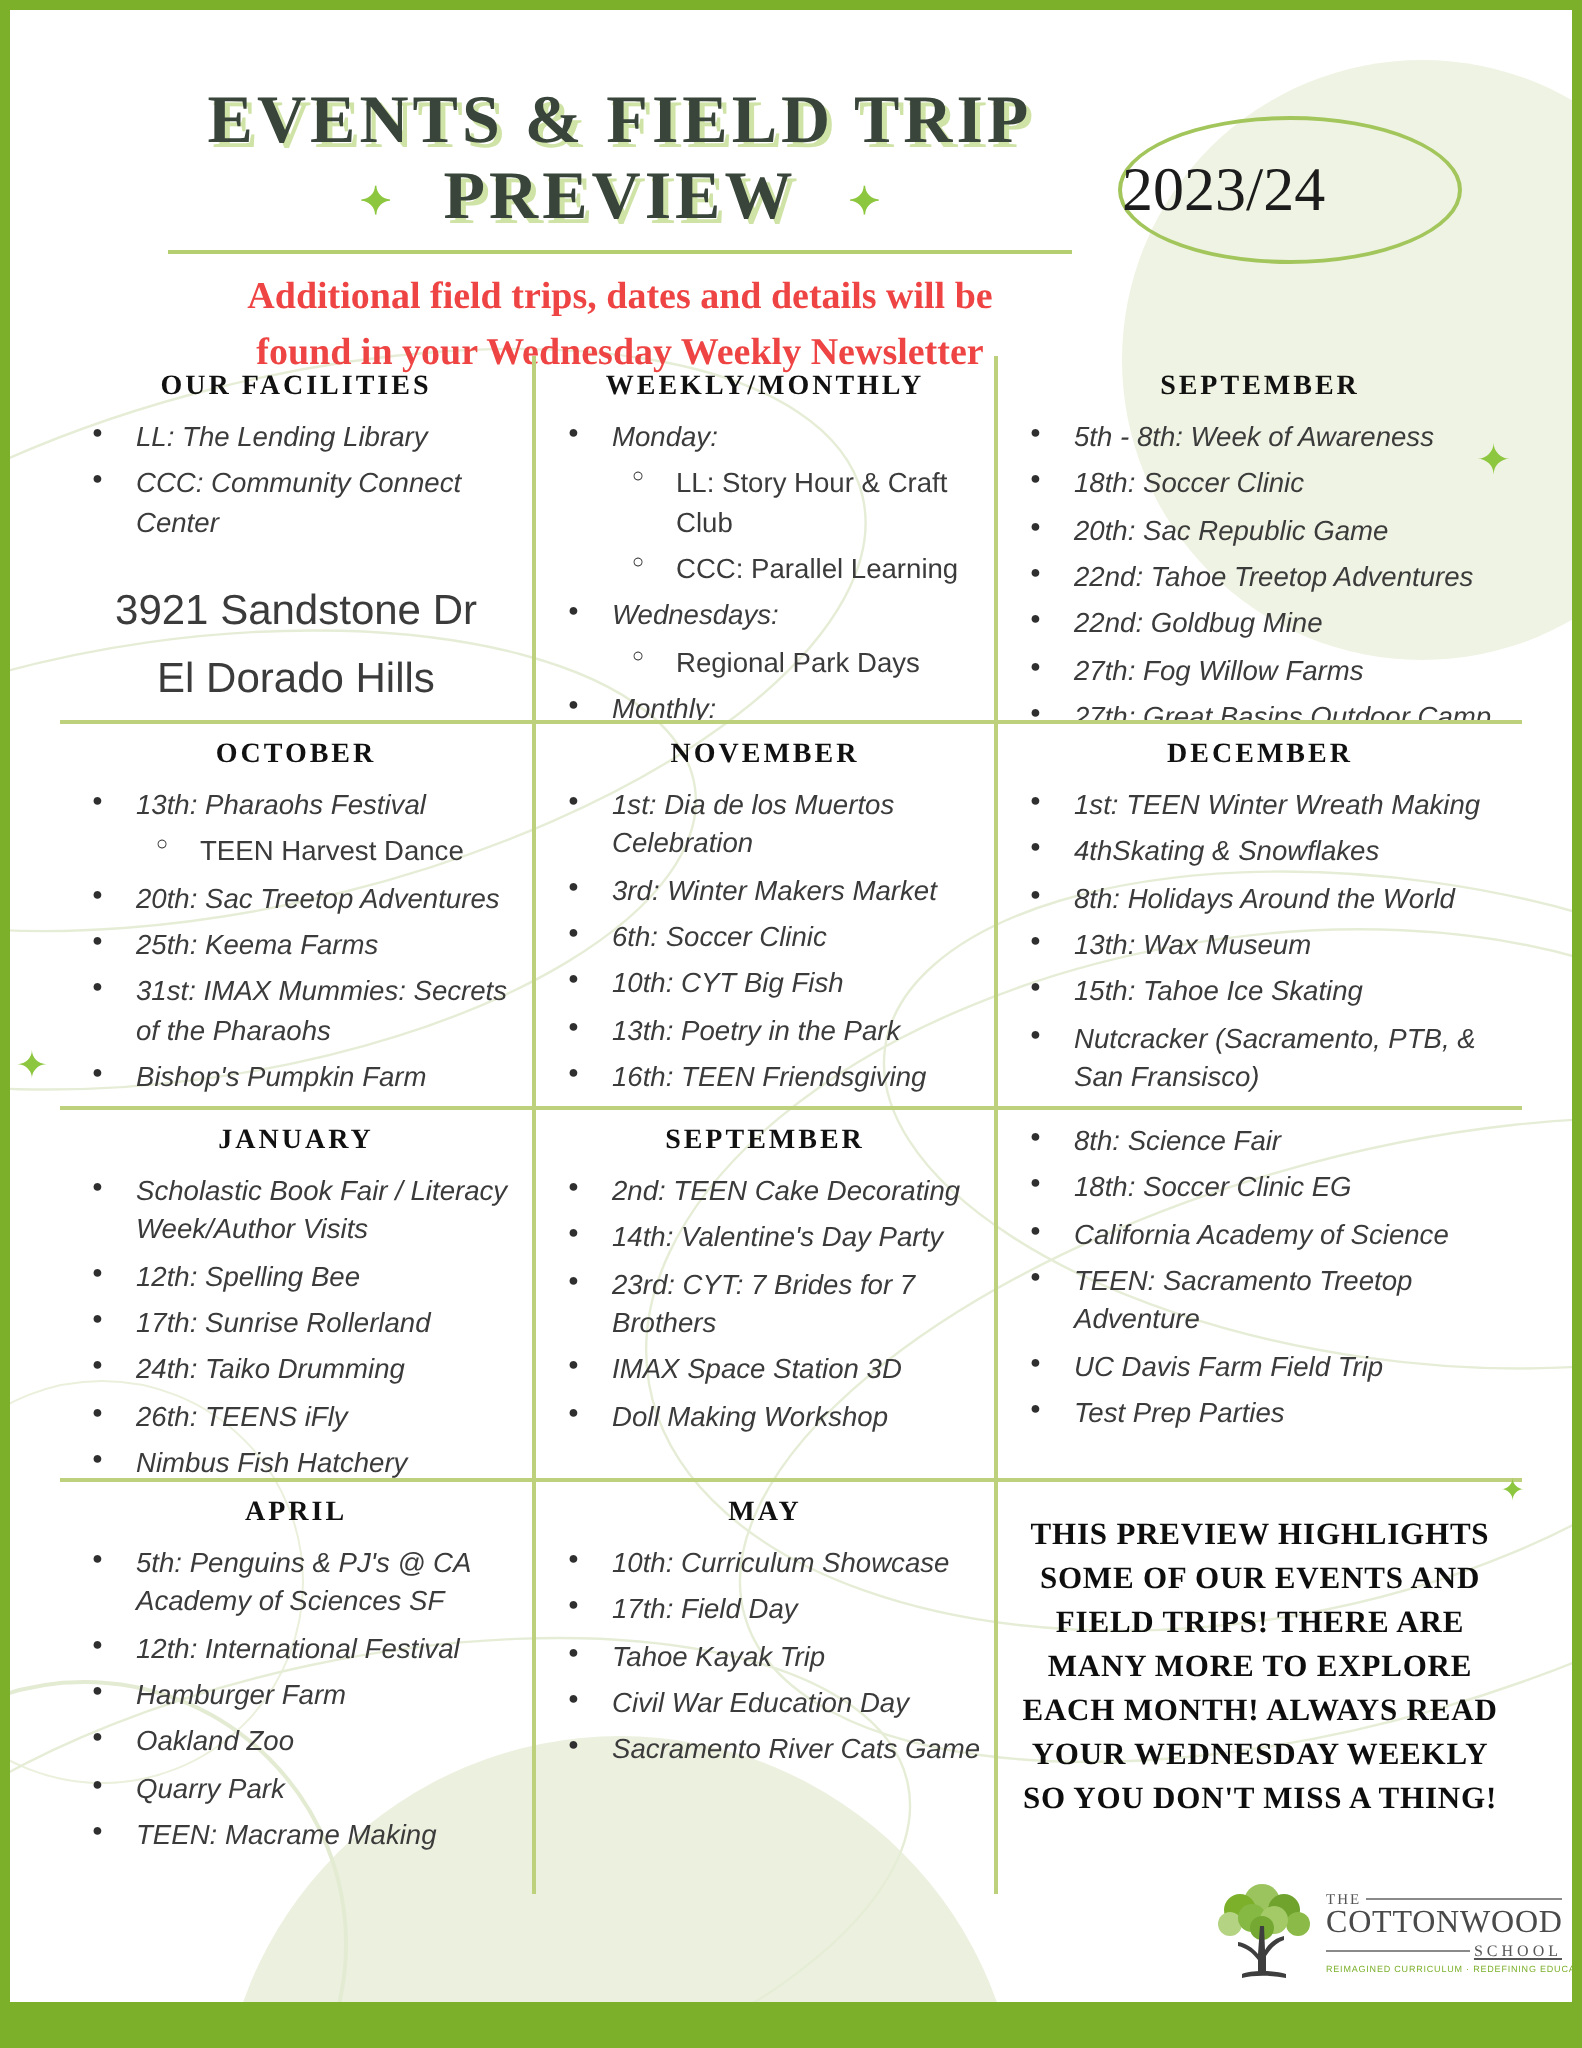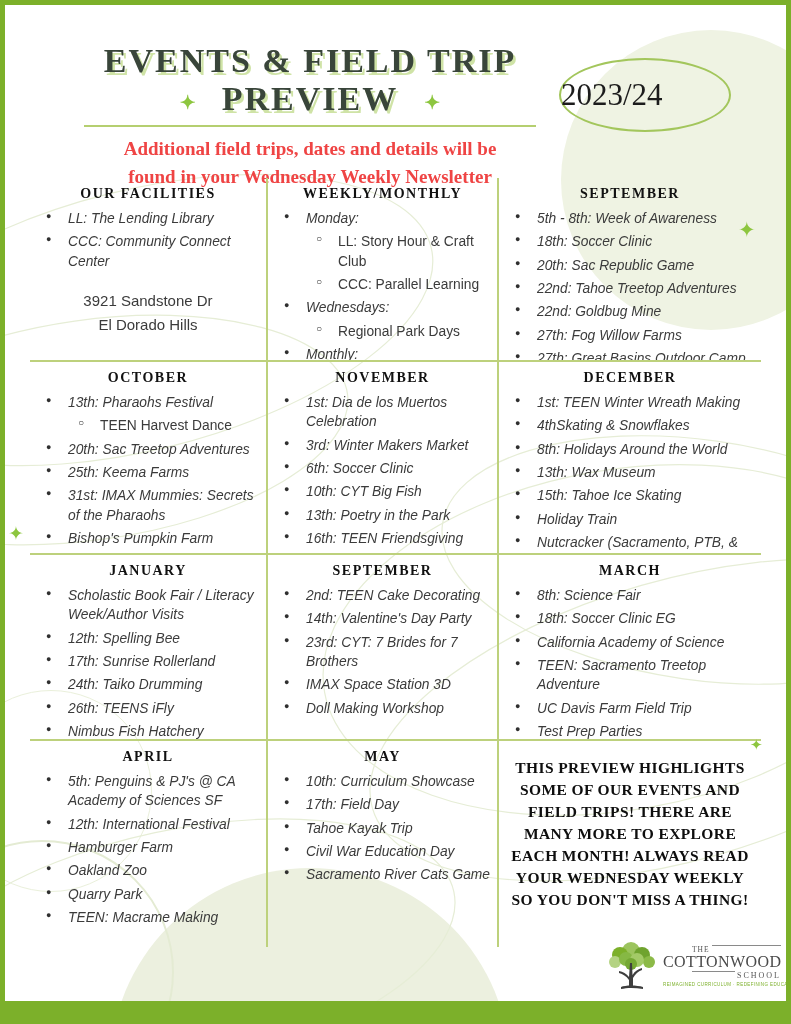--- a/index.html
+++ b/index.html
@@ -66,39 +66,39 @@
   }
   ul.items li.top{padding-left:32px;font-style:italic;}
   ul.items li.top::before{
     content:"●";position:absolute;left:10px;top:1px;font-size:9px;color:#2f2f2f;
   }
   ul.items li.sub{padding-left:64px;}
   ul.items li.sub::before{
     content:"○";position:absolute;left:42px;top:0;font-size:10px;color:#2f2f2f;
   }
   .address{
-    margin-top:18px;text-align:center;font-size:15px;color:#3b3b3b;line-height:1.6;
+    margin-top:18px;text-align:center;font-size:21px;color:#3b3b3b;line-height:1.6;
   }
   .cell.note{padding:16px 12px 0 12px;}
   .note-text{
     font-family:"Liberation Serif", serif;font-weight:bold;font-size:15.5px;color:#0e0e0e;
     text-align:center;line-height:1.42;letter-spacing:0.4px;text-transform:uppercase;
   }
   
   .logo{
     position:absolute;right:10px;bottom:29px;z-index:3;display:flex;align-items:center;gap:4px;
   }
   .logo-text{width:118px;}
-  .logo-row{display:flex;gap:2px;margin-left:29px;}
+  .logo-row{display:flex;align-items:center;gap:2px;}
   .logo-the{font-size:7.5px;letter-spacing:1px;color:#555;font-family:"Liberation Serif", serif;}
   .logo-line{flex:1;height:1px;background:#8a8a8a;}
   .logo-name{
     font-family:"Liberation Serif", serif;font-size:16px;color:#4a4a4a;letter-spacing:0.4px;line-height:1.05;
   }
-  .logo-school{font-size:8px;letter-spacing:2px;color:#555;font-family:"Liberation Serif", serif;}
+  .logo-school{font-size:8px;letter-spacing:2px;color:#555;font-family:"Liberation Serif", serif;text-decoration:underline;}
   .logo-tagline{font-size:4.5px;color:#7cb02a;letter-spacing:0.4px;margin-top:2px;white-space:nowrap;}
 </style>
 </head>
 <body>
 
 <div class="bg">
   <div class="circle c-tr"></div>
   <div class="circle c-bl"></div>
   <div class="circle c-bl2"></div>
   <div class="circle c-bl3"></div>
@@ -193,21 +193,20 @@
       </ul>
     </div>
     <div class="cell c2 r1">
       <div class="sec-title">DECEMBER</div>
       <ul class="items">
         <li class="top">1st: TEEN Winter Wreath Making</li>
         <li class="top">4thSkating &amp; Snowflakes</li>
         <li class="top">8th: Holidays Around the World</li>
         <li class="top">13th: Wax Museum</li>
         <li class="top">15th: Tahoe Ice Skating</li>
-        <li class="top">Holiday Train</li>
         <li class="top">Nutcracker (Sacramento, PTB, &amp; San Fransisco)</li>
       </ul>
     </div>
     <div class="cell c0 r2">
       <div class="sec-title">JANUARY</div>
       <ul class="items">
         <li class="top">Scholastic Book Fair / Literacy Week/Author Visits</li>
         <li class="top">12th: Spelling Bee</li>
         <li class="top">17th: Sunrise Rollerland</li>
         <li class="top">24th: Taiko Drumming</li>
@@ -219,21 +218,20 @@
       <div class="sec-title">SEPTEMBER</div>
       <ul class="items">
         <li class="top">2nd: TEEN Cake Decorating</li>
         <li class="top">14th: Valentine's Day Party</li>
         <li class="top">23rd: CYT: 7 Brides for 7 Brothers</li>
         <li class="top">IMAX Space Station 3D</li>
         <li class="top">Doll Making Workshop</li>
       </ul>
     </div>
     <div class="cell c2 r2">
-      <div class="sec-title">MARCH</div>
       <ul class="items">
         <li class="top">8th: Science Fair</li>
         <li class="top">18th: Soccer Clinic EG</li>
         <li class="top">California Academy of Science</li>
         <li class="top">TEEN: Sacramento Treetop Adventure</li>
         <li class="top">UC Davis Farm Field Trip</li>
         <li class="top">Test Prep Parties</li>
       </ul>
     </div>
     <div class="cell c0 r3">

